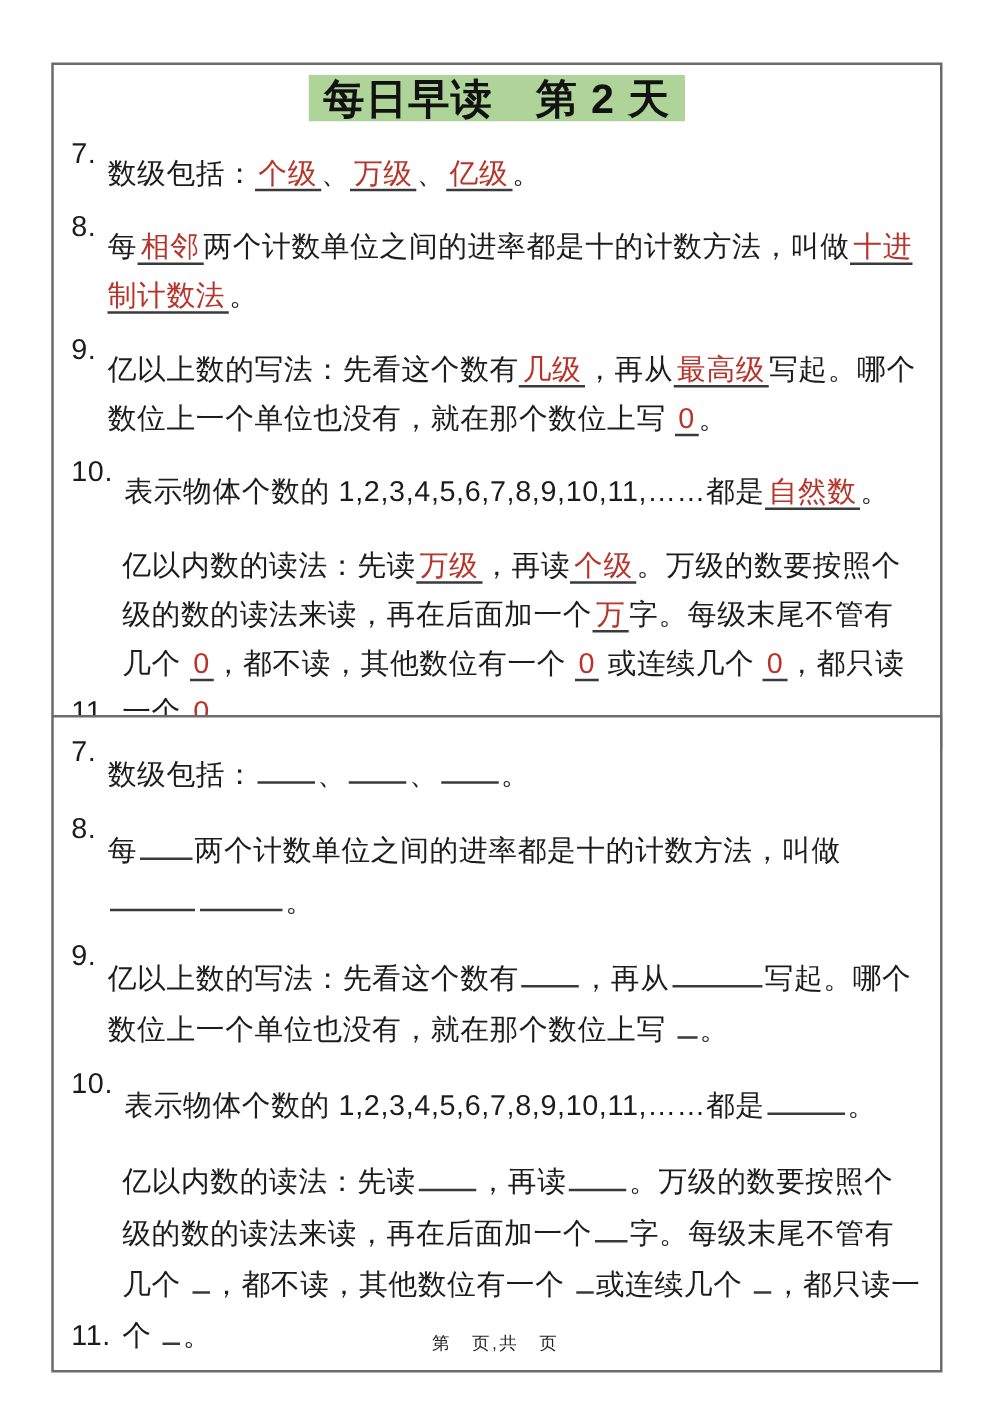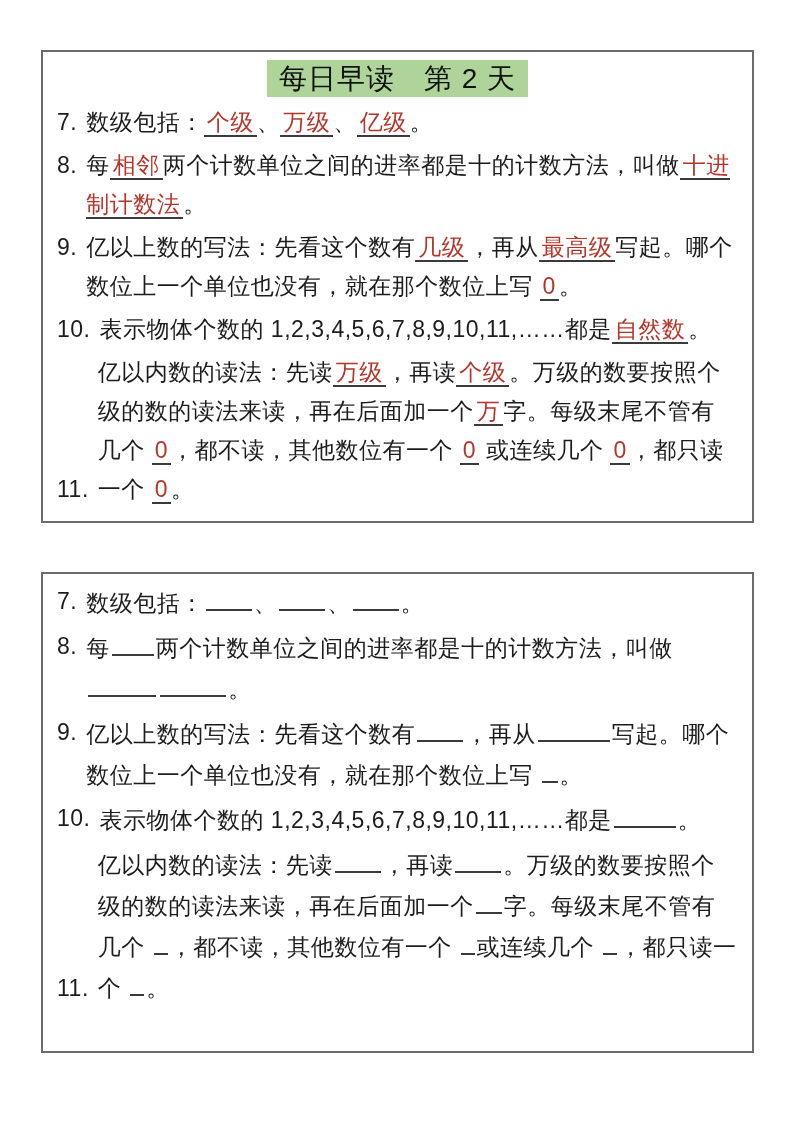--- a/index.html
+++ b/index.html
@@ -28,22 +28,22 @@
   #box-evening { top: 572px; min-height: 481px; }
 
   .section-title-row {
     text-align: center;
     margin: 0 0 6px 0;
   }
   .section-title {
     display: inline-block;
     background: var(--highlight-green, #a9d18e);
     color: #121212;
-    font-weight: normal;
-    font-size: 28px;
+    font-weight: bold;
+    font-size: 33px;
     line-height: 37px;
     padding: 0 12px;
     letter-spacing: 1px;
   }
   .item {
     display: flex;
     align-items: flex-start;
     font-size: 23px;
     line-height: 39px;
     letter-spacing: 0.5px;
@@ -52,20 +52,21 @@
   }
   .item:last-child { margin-bottom: 0; align-items: flex-end; }
   .num {
     flex: 0 0 auto;
     margin-right: 9px;
     white-space: nowrap;
   }
   .content {
     flex: 1 1 auto;
     min-width: 0;
+    margin-top: 16px;
   }
   .seg-n { color: var(--ink, #1c1c1c); }
   .seg-a {
     color: var(--answer-red, #b63429);
     border-bottom: 2px solid var(--underline-dark, #3a3a3a);
     padding: 0 3px;
   }
   .seg-b {
     display: inline-block;
     height: 27px;
@@ -135,14 +136,15 @@
           <span class="num">10.</span>
           <span class="content"><span class="seg-n">表示物体个数的 1,2,3,4,5,6,7,8,9,10,11,……都是</span><span class="seg-b" style="width: 62px;"></span><span class="seg-n">。</span></span>
         </div>
         <div class="item">
           <span class="num">11.</span>
           <span class="content"><span class="seg-n">亿以内数的读法：先读</span><span class="seg-b" style="width: 46px;"></span><span class="seg-n">，再读</span><span class="seg-b" style="width: 46px;"></span><span class="seg-n">。万级的数要按照个级的数的读法来读，再在后面加一个</span><span class="seg-b" style="width: 26px;"></span><span class="seg-n">字。每级末尾不管有几个 </span><span class="seg-b" style="width: 14px;"></span><span class="seg-n">，都不读，其他数位有一个 </span><span class="seg-b" style="width: 14px;"></span><span class="seg-n">或连续几个 </span><span class="seg-b" style="width: 14px;"></span><span class="seg-n">，都只读一个 </span><span class="seg-b" style="width: 14px;"></span><span class="seg-n">。</span></span>
         </div>
       </div>
   </div>
 
+  <div class="footer">第　页,共　页</div>
 
 </div>
 
 </body></html>

